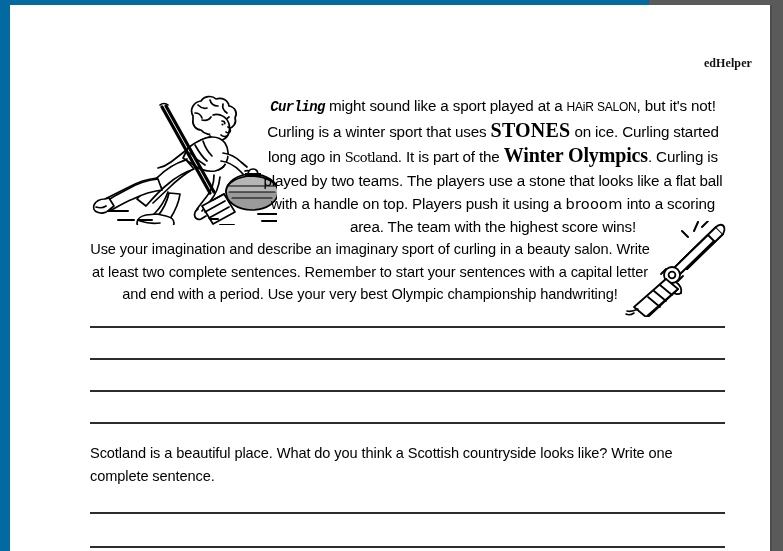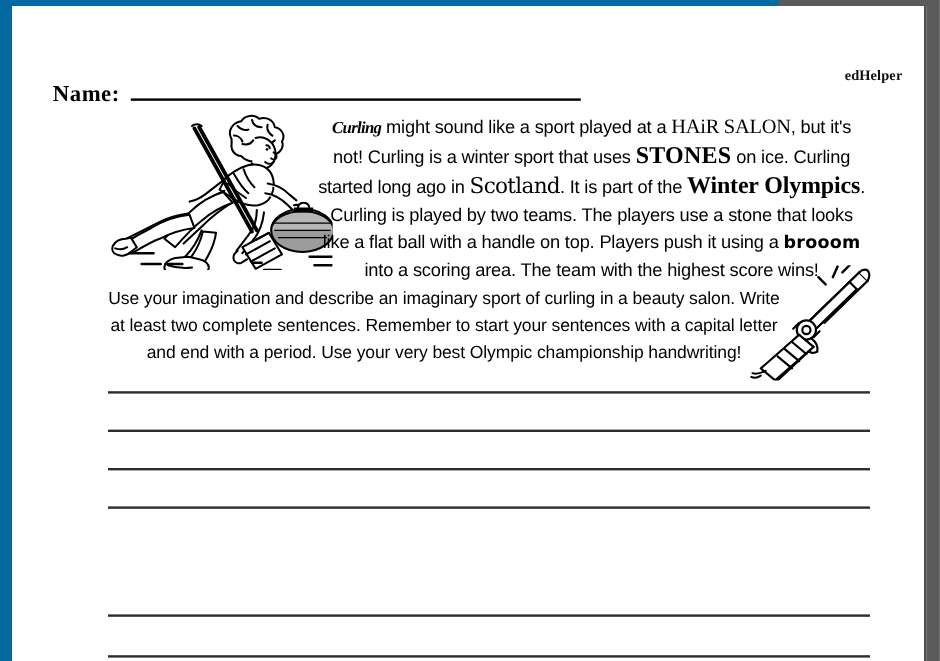--- a/index.html
+++ b/index.html
@@ -87,50 +87,50 @@
     top: 3px;
     width: 460px;
     text-align: center;
     font-size: 15.2px;
     line-height: 23.3px;
     color: #000;
     font-family: "Liberation Sans", sans-serif;
     letter-spacing: -0.15px;
   }
   .fancy-curling {
-    font-family: Liberation Serif, serif;
+    font-family: Liberation Mono, monospace;
     font-weight: bold;
     font-size: 14px;
     letter-spacing: -0.6px;
     font-style: italic;
   }
   .hair-salon {
-    font-family: Liberation Serif, serif;
-    font-size: 17px;
+    font-family: Liberation Sans, sans-serif;
+    font-size: 12px;
     letter-spacing: -0.2px;
   }
   .stones-word {
     font-family: Liberation Serif, serif;
     font-weight: bold;
     font-size: 20px;
     letter-spacing: .2px;
   }
   .scotland-word {
     font-family: "DejaVu Serif", serif;
-    font-size: 18px;
+    font-size: 13px;
     letter-spacing: -0.6px;
   }
   .olympics-word {
     font-family: "Liberation Serif", serif;
     font-weight: bold;
     font-size: 20px;
   }
   .broom-word {
     font-family: "DejaVu Sans", sans-serif;
-    font-weight: bold;
+    font-weight: normal;
     font-size: 14.6px;
     letter-spacing: .2px;
   }
 
   
   #prompt-one {
     position: absolute;
     left: 80px;
     top: 233px;
     width: 560px;
@@ -170,24 +170,20 @@
   }
 </style>
 </head>
 <body>
 
 <div id="page-frame">
   <div id="page-sheet">
 
     <div id="brand">edHelper</div>
 
-    <div id="name-row">
-      <span id="name-label">Name:</span>
-      <span id="name-blank"></span>
-    </div>
 
     <div id="intro-block">
 
       <svg id="curler-art" viewBox="0 0 215 132" xmlns="http://www.w3.org/2000/svg">
         <g fill="none" stroke="#000" stroke-width="1.7" stroke-linecap="round" stroke-linejoin="round">
 
           <path d="M131 23c-4-7 1-14 8-15 3-5 11-6 15-2 6-2 12 1 13 7 6 1 9 7 6 12 2 5-2 10-7 11
                    -2 4-8 6-12 4-5 3-12 1-15-3-5 0-9-5-8-10z" fill="#fff"></path>
           <path d="M136 12c3 3 6 4 9 3M148 7c1 4 4 6 8 6M161 11c-1 4 1 7 4 9M167 24c-3 2-5 5-5 8
                    M140 27c4 1 7 0 9-3M133 20c3 0 6 2 7 5"></path>
@@ -286,18 +282,19 @@
 
         <path d="M72 10l4-9M80 6l6-6M66 16l-6-6" stroke-width="2"></path>
       </g>
     </svg>
 
     <div class="writing-line" style="top:321px"></div>
     <div class="writing-line" style="top:353px"></div>
     <div class="writing-line" style="top:385px"></div>
     <div class="writing-line" style="top:417px"></div>
 
+    <div id="prompt-two">Scotland is a beautiful place.  What do you think a Scottish countryside looks like?  Write one complete sentence.</div>
 
     <div class="writing-line" style="top:507px"></div>
     <div class="writing-line" style="top:541px"></div>
 
   </div>
 </div>
 
 </body></html>

